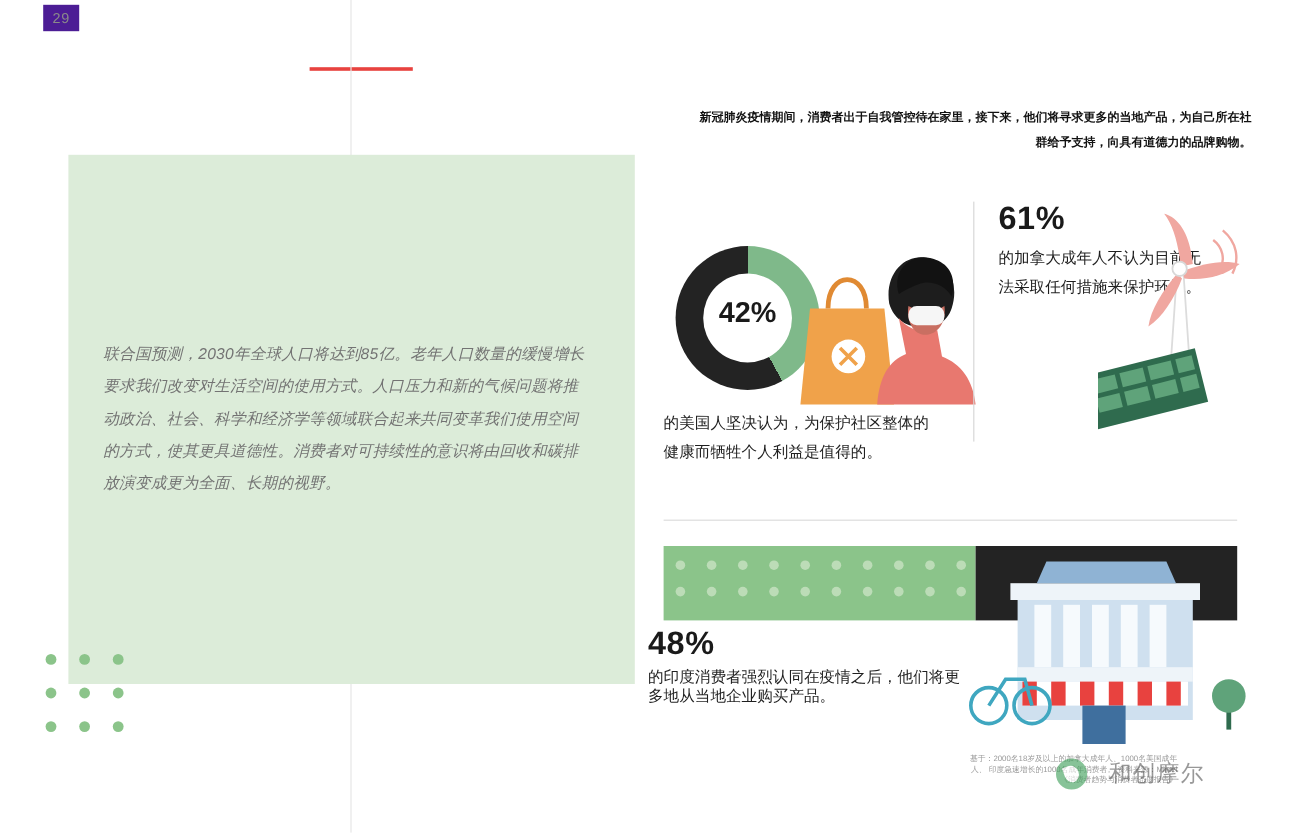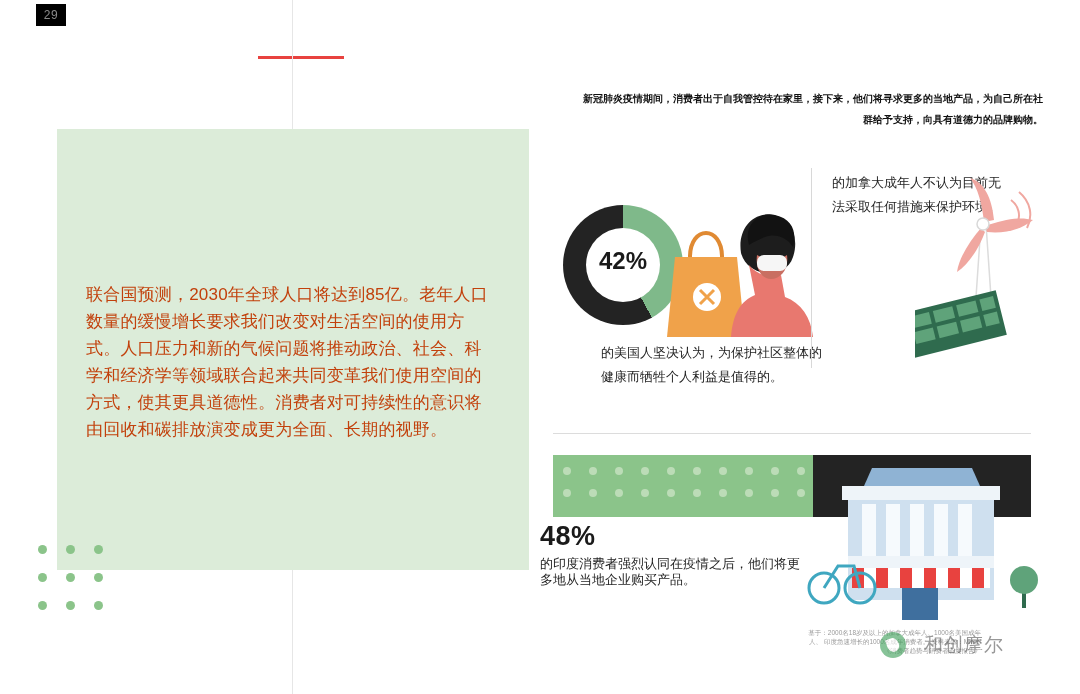--- a/index.html
+++ b/index.html
@@ -20,21 +20,21 @@
     inset: 0;
     background: #ffffff;
   }
   
   .page-number {
     position: absolute;
     left: 36px;
     top: 4px;
     width: 30px;
     height: 22px;
-    background: #000000;
+    background: #4c1d95;
     color: #8a8a8a;
     font-size: 12px;
     display: flex;
     align-items: center;
     justify-content: center;
     letter-spacing: .5px;
     text-align: center;
   }
   
   .red-rule {
@@ -59,24 +59,25 @@
     top: 129px;
     width: 472px;
     height: 441px;
     background: #dcecd9;
   }
   .green-panel-text {
     position: absolute;
     left: 86px;
     top: 281px;
     width: 404px;
-    font-size: 17px;
+    font-size: 13px;
     line-height: 27px;
-    color: #c2410c;
+    color: #737373;
     letter-spacing: .2px;
+    font-style: italic;
   }
   .dot-grid {
     position: absolute;
     left: 38px;
     top: 545px;
     width: 72px;
     height: 70px;
   }
   .dot-grid span {
     position: absolute;
@@ -137,21 +138,20 @@
     color: #1a1a1a;
   }
   .stat-left-text {
     position: absolute;
     left: 553px;
     top: 341px;
     width: 232px;
     font-size: 13px;
     line-height: 24px;
     color: #1f1f1f;
-    margin-left: 48px;
   }
   .divider-small {
     position: absolute;
     left: 811px;
     top: 168px;
     width: 1px;
     height: 200px;
     background: #d8d8d8;
   }
   .stat-right {
@@ -285,20 +285,21 @@
     <path d="M112 60 c10 6 22 6 30 0 c2 14 -6 24 -16 24 c-9 0 -16 -10 -14 -24z" fill="#c96f62"></path>
     <rect x="112" y="60" width="30" height="16" rx="7" fill="#f6f6f6"></rect>
     <path d="M104 50 c-6 -20 10 -34 26 -30 c18 4 22 18 18 32 c-6 -10 -18 -14 -28 -10 c-8 3 -13 6 -16 8z" fill="#121212"></path>
   </svg>
 
   <div class="stat-left-text">的美国人坚决认为，为保护社区整体的健康而牺牲个人利益是值得的。</div>
 
   <div class="divider-small"></div>
 
   <div class="stat-right">
+    <div class="big-pct">61%</div>
     <p>的加拿大成年人不认为目前无法采取任何措施来保护环境。</p>
   </div>
 
   <svg class="illus" style="left:915px;top:178px" width="150" height="190" viewBox="0 0 150 190">
     <path d="M66 46 l5 0 l6 88 l-17 0 z" fill="#ffffff" stroke="#dcdcdc" stroke-width="1.5"></path>
     <path d="M69 44 c-2 -18 -6 -34 -14 -44 c14 4 22 20 24 42z" fill="#f0a7a0"></path>
     <path d="M70 48 c18 -6 34 -10 48 -6 c-12 10 -30 14 -46 12z" fill="#f0a7a0"></path>
     <path d="M66 50 c-12 14 -22 30 -24 44 c12 -8 22 -24 28 -40z" fill="#f0a7a0"></path>
     <circle cx="68" cy="46" r="6" fill="#ffffff" stroke="#d8d8d8" stroke-width="1.5"></circle>
     <path d="M96 22 c8 6 10 16 6 24 M104 14 c12 10 14 24 8 36" fill="none" stroke="#f0a7a0" stroke-width="2"></path>

